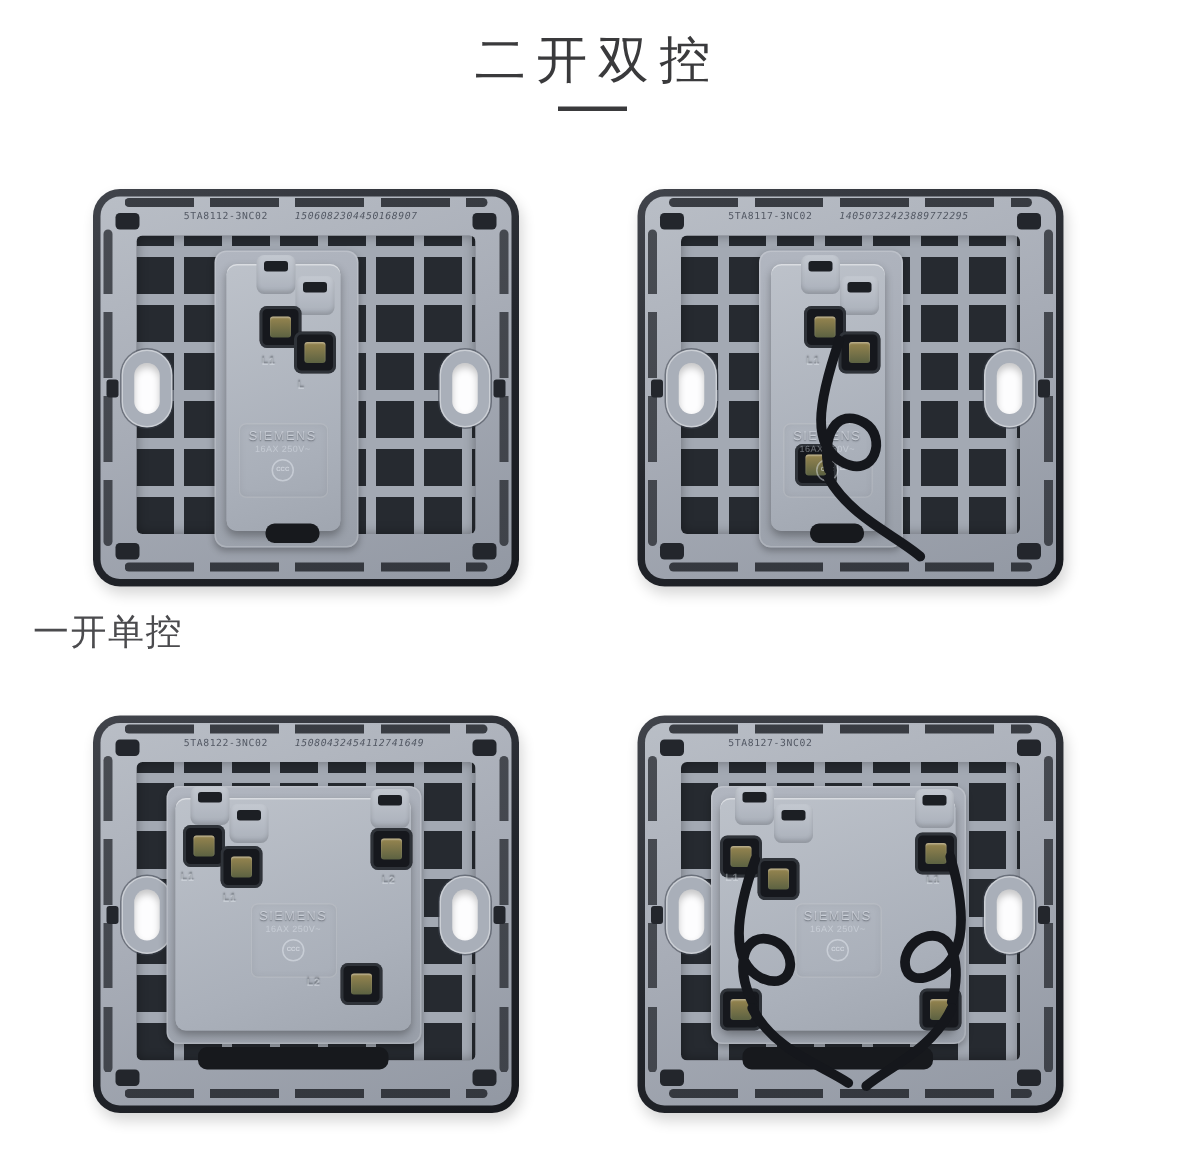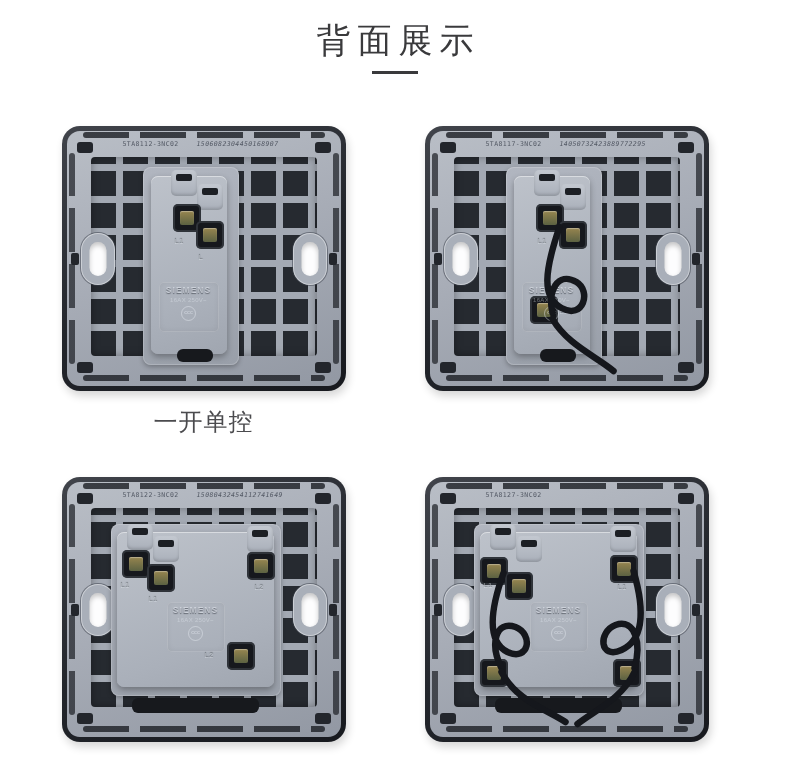--- a/index.html
+++ b/index.html
@@ -15,21 +15,21 @@
     letter-spacing:7px;text-indent:7px;
   }
   .title-underline{width:46px;height:3px;background:#3a3a3c;margin:9px auto 0;}
   
   .grid{
     display:grid;grid-template-columns:363px 363px;row-gap:26px;
     padding-left:22px;margin-top:38px;
   }
   figure{margin:0;}
   .caption{
-    margin-top:16px;text-align:center;font-size:24px;line-height:30px;
+    margin-top:16px;text-align:left;font-size:24px;line-height:30px;
     color:#4b4b4e;letter-spacing:1px;
   }
   
   .plate{
     position:relative;width:284px;height:265px;margin:14px auto;
     background:linear-gradient(155deg,#41444b 0%,#22252b 55%,#17191e 100%);
     border-radius:18px;box-shadow:2px 5px 9px rgba(0,0,0,.16);
   }
   .face{
     position:absolute;inset:5px;border-radius:13px;overflow:hidden;
@@ -112,21 +112,21 @@
   .tlab{
     position:absolute;font-size:7px;line-height:1;font-weight:600;
     color:rgba(240,244,250,.38);text-shadow:0 -1px 1px rgba(20,24,30,.4);
     letter-spacing:.5px;
   }
   .brand{
     position:absolute;border-radius:5px;text-align:center;
     display:flex;flex-direction:column;align-items:center;gap:2px;padding-top:4px;
     box-shadow:inset 0 0 0 1px rgba(255,255,255,.16),inset 0 0 6px rgba(0,0,0,.08);
   }
-  .bn{font-size:8.5px;line-height:1;font-weight:700;letter-spacing:1px;
+  .bn{font-size:8.5px;line-height:1;font-weight:400;letter-spacing:1px;
       color:rgba(236,240,247,.55);text-shadow:0 1px 1px rgba(40,45,55,.55);}
   .brt{font-size:6px;line-height:1;color:rgba(236,240,247,.4);letter-spacing:.3px;}
   .bc{
     margin-top:1px;width:13px;height:13px;border:1px solid rgba(236,240,247,.45);
     border-radius:50%;font-size:4px;line-height:12px;font-weight:700;
     color:rgba(236,240,247,.55);letter-spacing:0;
   }
   .bslot{position:absolute;background:#17191d;border-radius:6px;}
   .wire{position:absolute;inset:0;width:100%;height:100%;pointer-events:none;}
   
@@ -150,21 +150,21 @@
   .v2 .brand{left:50px;top:70px;width:58px;height:46px;}
   .v2 .bslot{left:65px;bottom:24px;width:127px;height:15px;}
   .v2d .t1{left:0px;top:25px;} .v2d .t2{left:25px;top:40px;}
   .v2d .t3{left:130px;top:23px;} .v2d .t4{left:0px;top:127px;}
   .v2d .t5{left:133px;top:127px;}
 </style>
 </head>
 <body>
 
 <header class="title-wrap">
-  <div class="page-title">背面展示</div>
+  <div class="page-title">二开双控</div>
   <div class="title-underline"></div>
 </header>
 
 <div class="grid">
 
   <figure class="switch-cell">
     <div class="plate v1 v1s">
       <div class="face">
         <span class="lbl model">5TA8112-3NC02</span>
         <span class="lbl serial">1506082304450168907</span>

